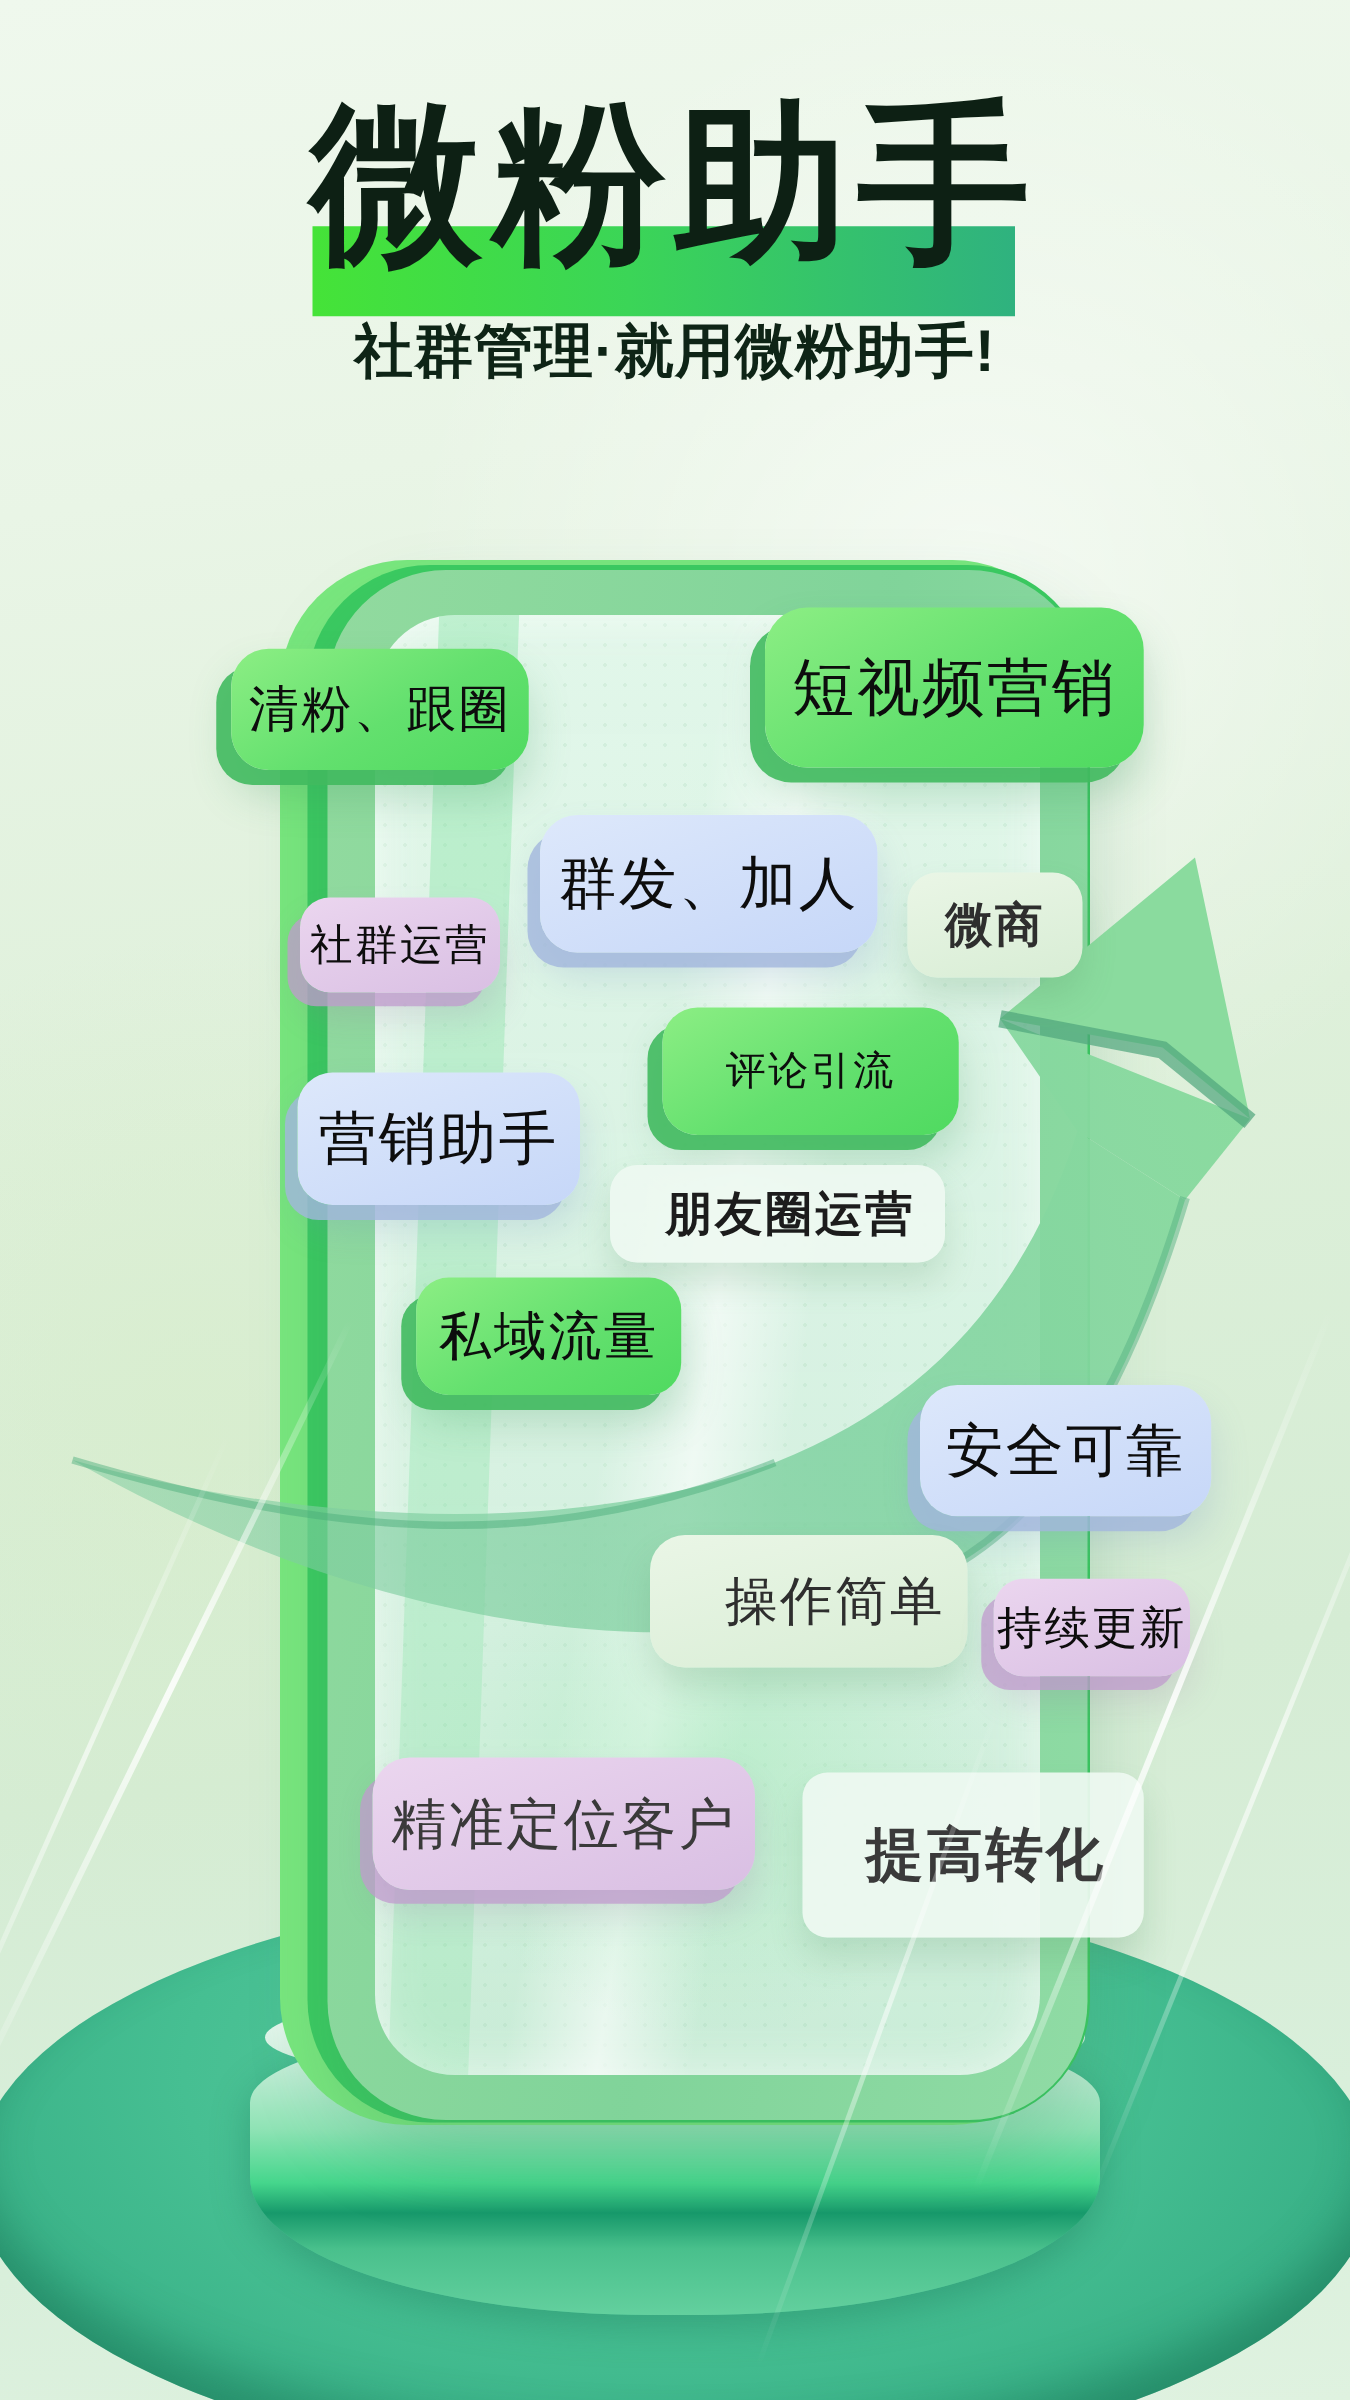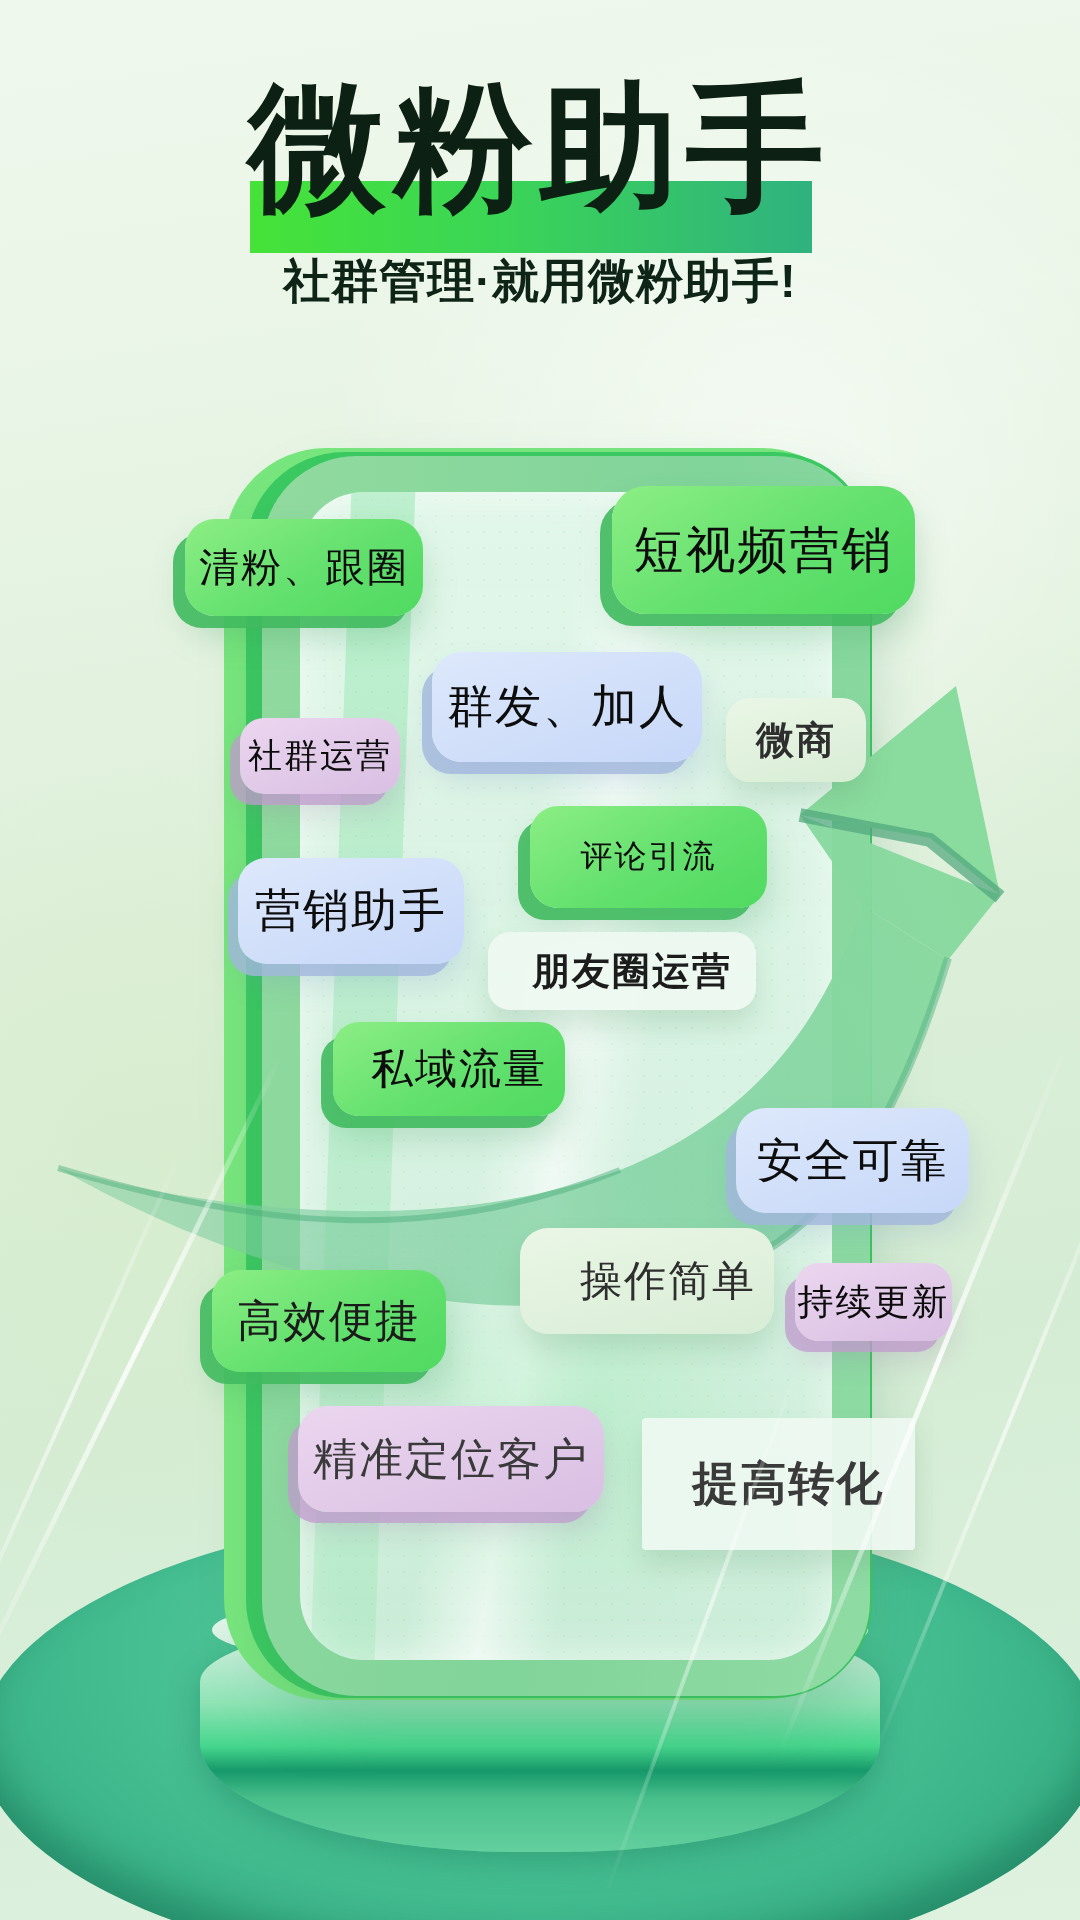--- a/index.html
+++ b/index.html
@@ -157,27 +157,26 @@
   <div class="subtitle">社群管理·就用微粉助手!</div>
 
   <div class="tag t-green" style="left:185px;top:519px;width:238px;height:97px;border-radius:30px;font-size:40px;">清粉、跟圈</div>
   <div class="tag t-green" style="left:612px;top:486px;width:303px;height:128px;border-radius:34px;font-size:50px;">短视频营销</div>
   <div class="tag t-pink" style="left:240px;top:718px;width:160px;height:76px;border-radius:24px;font-size:34px;">社群运营</div>
   <div class="tag t-blue" style="left:432px;top:652px;width:270px;height:110px;border-radius:30px;font-size:46px;">群发、加人</div>
   <div class="tag t-mint" style="left:726px;top:698px;width:140px;height:84px;border-radius:24px;font-size:38px;font-weight:600;">微商</div>
   <div class="tag t-green" style="left:530px;top:806px;width:237px;height:102px;border-radius:28px;font-size:32px;">评论引流</div>
   <div class="tag t-blue" style="left:238px;top:858px;width:226px;height:106px;border-radius:28px;font-size:46px;">营销助手</div>
   <div class="tag t-white" style="left:488px;top:932px;width:248px;height:78px;border-radius:22px;font-size:38px;font-weight:600;color:#1c1c1c;">朋友圈运营</div>
-  <div class="tag t-green" style="left:333px;top:1022px;width:212px;height:94px;border-radius:26px;font-size:42px;padding-left:20px;">私域流量</div>
+  <div class="tag t-green" style="left:333px;top:1022px;width:212px;height:94px;border-radius:26px;font-size:42px;">私域流量</div>
   <div class="tag t-blue" style="left:736px;top:1108px;width:233px;height:105px;border-radius:30px;font-size:46px;">安全可靠</div>
   <div class="tag t-mint" style="left:520px;top:1228px;width:212px;height:106px;border-radius:28px;font-size:42px;padding-left:42px;">操作简单</div>
   <div class="tag t-pink" style="left:795px;top:1263px;width:157px;height:78px;border-radius:24px;font-size:36px;">持续更新</div>
-  <div class="tag t-green" style="left:212px;top:1270px;width:234px;height:102px;border-radius:28px;font-size:44px;color:#1b1b1b;">高效便捷</div>
   <div class="tag t-pink" style="left:298px;top:1406px;width:306px;height:106px;border-radius:30px;font-size:44px;color:#3a3a3a;">精准定位客户</div>
-  <div class="tag t-white" style="left:642px;top:1418px;width:253px;height:132px;border-radius:4px;font-size:46px;font-weight:600;color:#3a3a3a;">提高转化</div>
+  <div class="tag t-white" style="left:642px;top:1418px;width:253px;height:132px;border-radius:20px;font-size:46px;font-weight:600;color:#3a3a3a;">提高转化</div>
 
   <div class="ray" style="left:120px;top:1020px;height:720px;transform:rotate(26deg);"></div>
   <div class="ray" style="left:55px;top:1120px;height:620px;width:4px;transform:rotate(24deg);opacity:.7;"></div>
   <div class="ray" style="left:920px;top:1020px;height:760px;transform:rotate(22deg);"></div>
   <div class="ray" style="left:1000px;top:1100px;height:680px;width:4px;transform:rotate(22deg);opacity:.75;"></div>
   <div class="ray" style="left:700px;top:1350px;height:560px;width:4px;transform:rotate(20deg);opacity:.6;"></div>
 
 </div>
 
 </body></html>

